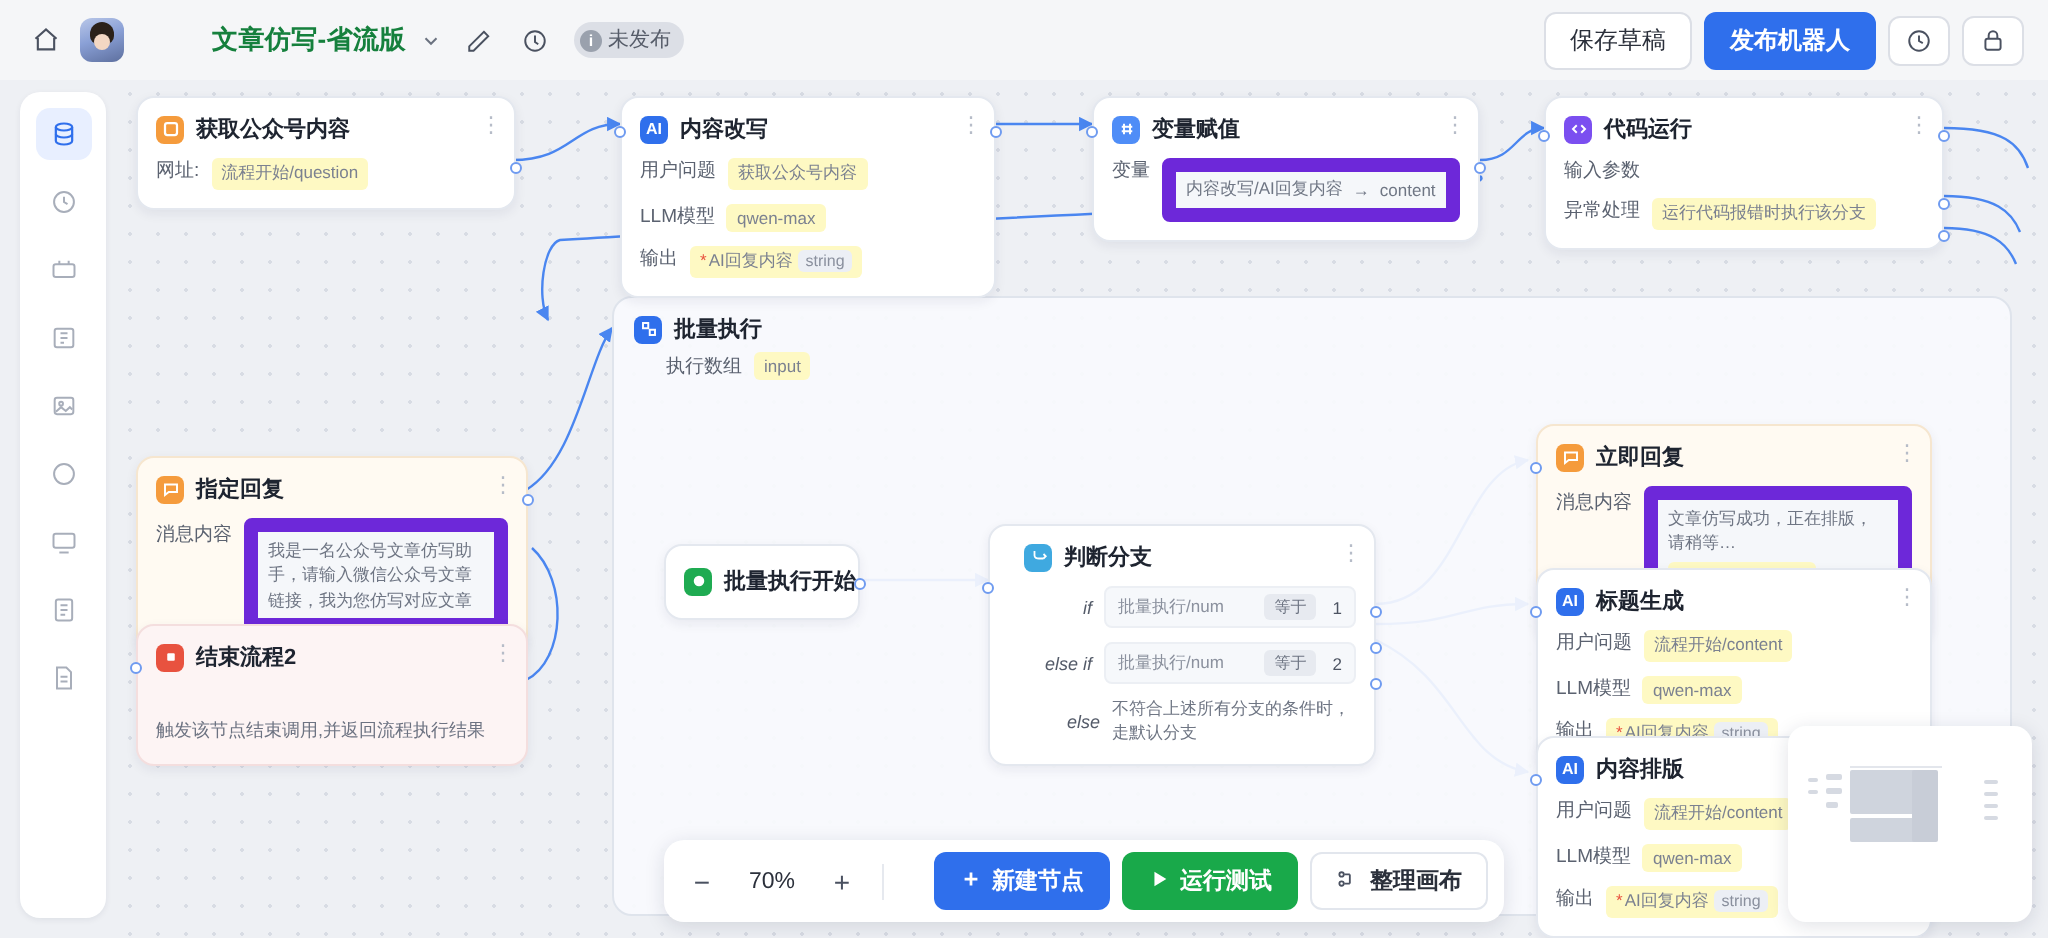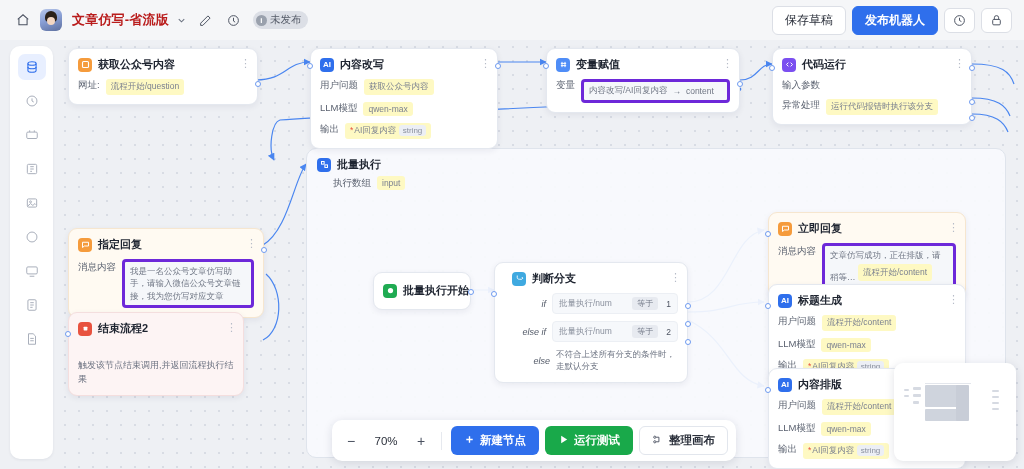--- a/index.html
+++ b/index.html
@@ -28,22 +28,23 @@
   }
   .avatar::before {
     content: ""; position: absolute; left: 5px; top: 2px; width: 12px; height: 11px;
     background: #2b2119; border-radius: 6px 6px 4px 4px;
   }
   .avatar::after {
     content: ""; position: absolute; left: 7px; top: 8px; width: 8px; height: 8px;
     background: #f3d7c3; border-radius: 50%;
   }
   .doc-title {
-    font-size: 13px; font-weight: bold; color: #b91c1c; letter-spacing: .2px;
+    font-size: 13px; font-weight: bold; color: #15803d; letter-spacing: .2px;
     white-space: nowrap;
+    margin-left: 34px;
   }
   .caret-dn {
     width: 14px; height: 14px; color: #6b7280; display:flex; align-items:center; justify-content:center;
   }
   .status-pill {
     display: inline-flex; align-items: center; gap: 3px;
     background: #dcdfe6; color: #565c69; font-size: 10.5px;
     border-radius: 9px; padding: 2px 7px 2px 3px; margin-left: 2px; white-space: nowrap;
   }
   .status-pill .dotinfo {
@@ -119,21 +120,21 @@
   .ic-red    { background: #e8523f; }
   .ic-cyan   { background: #3fa9e0; }
 
   .row { display: flex; align-items: flex-start; gap: 6px; margin-top: 7px; }
   .lbl { font-size: 9.5px; color: #5b6270; white-space: nowrap; flex: none; }
   .chip {
     font-size: 8.5px; color: #7b8190; background: #fef9c3; border-radius: 3px;
     padding: 2px 5px; white-space: nowrap; overflow: hidden; text-overflow: ellipsis;
   }
   .field {
-    flex: 1; background: #f5f7fa; border: 3px solid #6d28d9; border-radius: 4px;
+    flex: 1; background: #f5f7fa; border: 7px solid #6d28d9; border-radius: 4px;
     font-size: 8.5px; color: #6f7684; padding: 3px 5px; min-height: 15px;
     display: flex; align-items: center; gap: 5px; overflow: hidden; white-space: nowrap;
   }
   .field.block { display: block; white-space: normal; line-height: 1.45; }
   .req { color: #e8523f; margin-right: 1px; }
   .tag-type {
     font-size: 8px; color: #8a909e; background: #eceff5; border-radius: 3px; padding: 1px 4px;
   }
   .desc { font-size: 9px; color: #6d7382; margin-top: 23px; line-height: 1.5; }
 
@@ -164,21 +165,21 @@
   .zoom-btn {
     width: 22px; height: 22px; border-radius: 5px; border: none; background: transparent;
     color: #4a5160; font-size: 14px; display: flex; align-items: center; justify-content: center; cursor: pointer;
   }
   .zoom-val { font-size: 11.5px; color: #2b303b; width: 36px; text-align: center; }
   .tb-sep { width: 1px; height: 18px; background: #e6e9ef; margin: 0 3px; }
   .tb-btn {
     display: flex; align-items: center; gap: 5px; font-size: 11.5px; font-weight: bold;
     border-radius: 6px; padding: 6px 12px; cursor: pointer; white-space: nowrap; border: 1px solid transparent;
   }
-  .tb-blue  { background: #2f6fec; color: #fff; }
+  .tb-blue  { background: #2f6fec; color: #fff; margin-left: 16px; }
   .tb-green { background: #19a94a; color: #fff; }
   .tb-white { background: #fff; color: #2b303b; border-color: #e2e6ed; }
 
   
   .minimap {
     position: absolute; right: 8px; bottom: 8px; width: 122px; height: 98px;
     background: #fff; border-radius: 9px; box-shadow: 0 2px 10px rgba(20,30,60,.13);
     z-index: 40; overflow: hidden;
   }
   .mm-blob { position: absolute; background: #d6dae2; border-radius: 1px; }
@@ -446,35 +447,35 @@
         <span class="node-title">指定回复</span>
         <span class="dots">⋮</span>
       </div>
       <div class="row" style="align-items:flex-start;">
         <span class="lbl" style="margin-top:2px;">消息内容</span>
         <span class="field block">我是一名公众号文章仿写助手，请输入微信公众号文章链接，我为您仿写对应文章</span>
       </div>
       <div class="port" style="right:-4px; top:18px;"></div>
     </div>
 
-    <div class="node tint-rose" style="left:10px; top:272px; width:176px;">
+    <div class="node tint-rose" style="left:10px; top:272px; width:196px;">
       <div class="node-head">
         <span class="nicon ic-red">
           <svg width="9" height="9" viewBox="0 0 24 24" fill="#fff">
               <rect x="7" y="7" width="10" height="10" rx="1.5"></rect>
             </svg>
         </span>
         <span class="node-title">结束流程2</span>
         <span class="dots">⋮</span>
       </div>
       <div class="desc">触发该节点结束调用,并返回流程执行结果</div>
       <div class="port" style="left:-4px; top:18px;"></div>
     </div>
 
-    <div class="node tint-plain" style="left:274px; top:232px; width:98px; height:38px; display:flex; align-items:center;margin-left:41px;">
+    <div class="node tint-plain" style="left:274px; top:232px; width:98px; height:38px; display:flex; align-items:center;">
       <div class="node-head" style="width:100%;">
         <span class="nicon ic-green">
           <svg width="9" height="9" viewBox="0 0 24 24" fill="#fff">
               <circle cx="12" cy="12" r="7"></circle>
             </svg>
         </span>
         <span class="node-title">批量执行开始</span>
       </div>
       <div class="port" style="right:-4px; top:16px;"></div>
     </div>

